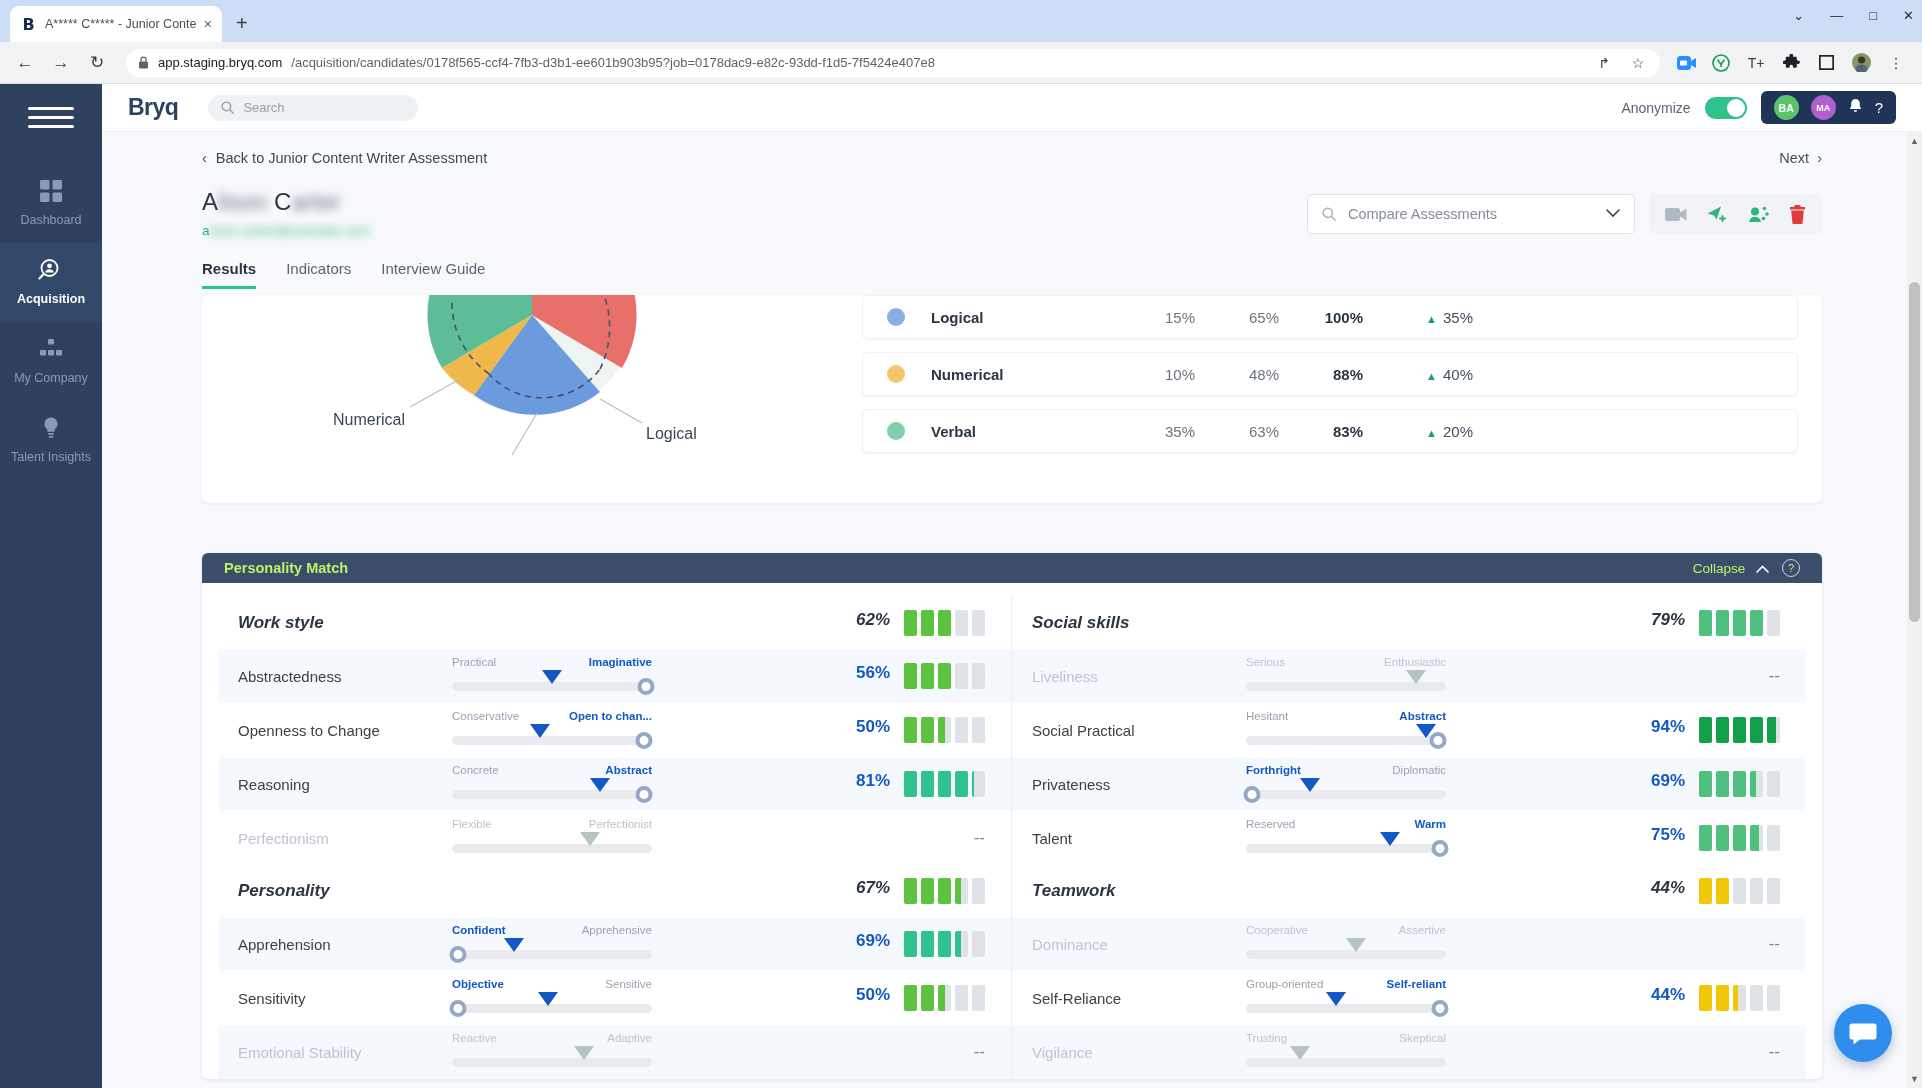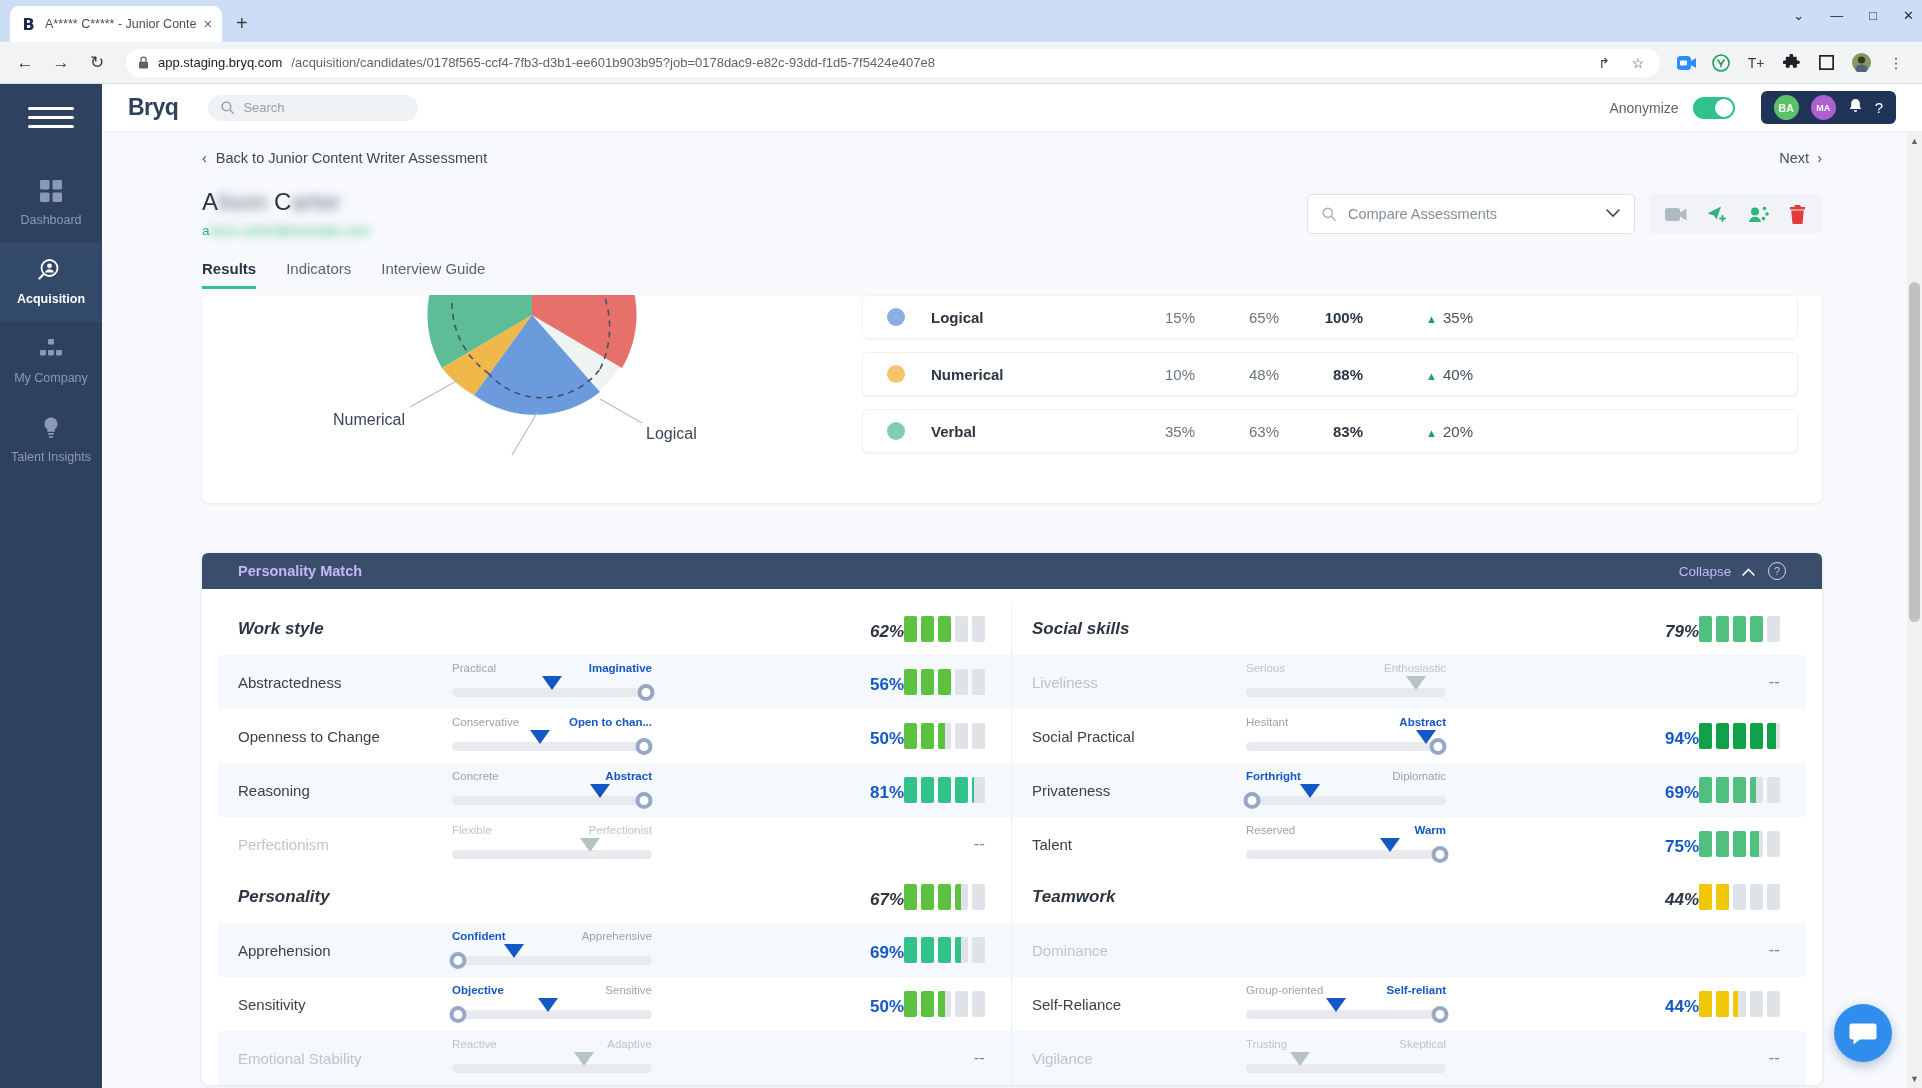--- a/index.html
+++ b/index.html
@@ -80,21 +80,21 @@
     display: flex; align-items: center; gap: 9px; padding: 0 13px;
     font-size: 13px; color: #97a0ab;
   }
   .appbar-right { margin-left: auto; display: flex; align-items: center; gap: 14px; }
   .anon-label { font-size: 14px; color: #5b6573; }
   .toggle { width: 42px; height: 22px; border-radius: 12px; background: #2fc28b; position: relative; cursor: pointer; }
   .toggle::after { content:""; position: absolute; right: 2px; top: 2px; width: 18px; height: 18px;
                    border-radius: 50%; background: #fff; }
   .userpill {
     background: #203458; border-radius: 6px; height: 33px; display: flex;
-    align-items: center; gap: 12px; padding: 0 13px; margin-left: 12px;
+    align-items: center; gap: 12px; padding: 0 13px;
   }
   .avatar { width: 25px; height: 25px; border-radius: 50%; display: flex; align-items: center;
             justify-content: center; font-size: 10.5px; font-weight: bold; color: #fff; }
   .avatar.ba { background: #5cc26a; }
   .avatar.ma { background: #b05fd1; font-size: 9px; }
   .pill-ico { color: #fff; font-size: 15px; cursor: pointer; }
 
   .scroller { flex: 1; overflow: hidden; position: relative; padding: 0 0 0 0; }
   .page { width: 1780px; margin: 0 auto; padding: 0 80px; }
 
@@ -138,22 +138,22 @@
   .sdot { width: 18px; height: 18px; border-radius: 50%; flex-shrink: 0; }
   .sname { width: 180px; margin-left: 26px; font-size: 15px; color: #2c3542; font-weight: 600; }
   .scol { width: 84px; text-align: right; font-size: 15px; color: #6b747f; }
   .scol.bold { color: #2c3542; font-weight: bold; }
   .strend { width: 110px; text-align: right; font-size: 15px; color: #44505f; }
   .tri-up { color: #1f9d6e; font-size: 11px; margin-right: 6px; }
 
   
   .pm { margin-top: 50px; border-radius: 6px; overflow: hidden; box-shadow: 0 1px 4px rgba(30,45,70,.1); }
   .pmhead {
-    background: #3a4d6b; color: #c4b5fd; height: 36px; display: flex; align-items: center;
-    padding: 0 36px; font-size: 14.5px; font-weight: 600;
+    background: #3a4d6b; color: #bef264; height: 30px; display: flex; align-items: center;
+    padding: 0 22px; font-size: 14.5px; font-weight: 600;
   }
   .pmhead .right { margin-left: auto; display: flex; align-items: center; gap: 13px; font-size: 13.5px; font-weight: normal;}
   .qmark { width: 18px; height: 18px; border-radius: 50%; border: 1.5px solid #cdd6e3;
            display: flex; align-items: center; justify-content: center; font-size: 11px; cursor: pointer;}
   .pmbody { background: #fff; display: flex; padding: 14px 16px 0; }
   .pmcol { width: 50%; }
   .pmcol.left { border-right: 1px solid #eceff3; }
 
   .grouprow { height: 52px; display: flex; align-items: center; padding: 0 20px; background: #fff; font-style: italic; }
   .grouprow .gname { font-size: 17px; color: #2c3542; font-weight: 600; }
@@ -170,21 +170,21 @@
   .ring {
     position: absolute; bottom: 2px; width: 17px; height: 17px; border-radius: 50%;
     background: #fff; border: 4px solid #96a8c8; transform: translateX(-50%);
   }
   .ptr {
     position: absolute; bottom: 13px; width: 0; height: 0; transform: translateX(-50%);
     border-left: 10px solid transparent; border-right: 10px solid transparent; border-top: 14px solid #1358c4;
   }
   .ptr.gray { border-top-color: #b5c4c1; }
 
-  .scorecell { margin-left: auto; display: flex; align-items: flex-end; padding-right: 6px; }
+  .scorecell { margin-left: auto; display: flex; align-items: flex-start; gap: 14px; padding-right: 6px; }
   .pct { font-size: 17px; font-weight: bold; color: #1358c4; width: 50px; text-align: right; }
   .pct.dark { color: #2c3542; }
   .pct.empty { color: #7b8593; font-weight: normal; }
   .bars { display: flex; gap: 4px; }
   .bar { width: 13px; height: 26px; border-radius: 2px; background: #dfe3e8; overflow: hidden; position: relative; }
   .bar i { position: absolute; left: 0; top: 0; bottom: 0; display: block; }
 
   .chatbubble {
     position: absolute; right: 30px; bottom: 26px; width: 58px; height: 58px; border-radius: 50%;
     background: #2f8ded; display: flex; align-items: center; justify-content: center; cursor: pointer;
@@ -854,20 +854,28 @@
                           <i style="width:100%;background:#f0c808"></i>
                         </span>
                         <span class="bar"></span>
                         <span class="bar"></span>
                         <span class="bar"></span>
                       </span>
                     </span>
                   </div>
                   <div class="traitrow alt dim">
                     <span class="tname">Dominance</span>
+                    <span class="slider">
+                      <span class="poles">
+                        <span class="polel">Cooperative</span>
+                        <span class="poler">Assertive</span>
+                      </span>
+                      <span class="track"></span>
+                      <span class="ptr gray" style="left:55%"></span>
+                    </span>
                     <span class="scorecell">
                       <span class="pct empty">--</span>
                     </span>
                   </div>
                   <div class="traitrow">
                     <span class="tname">Self-Reliance</span>
                     <span class="slider">
                       <span class="poles">
                         <span class="polel">Group-oriented</span>
                         <span class="poler hi">Self-reliant</span>

